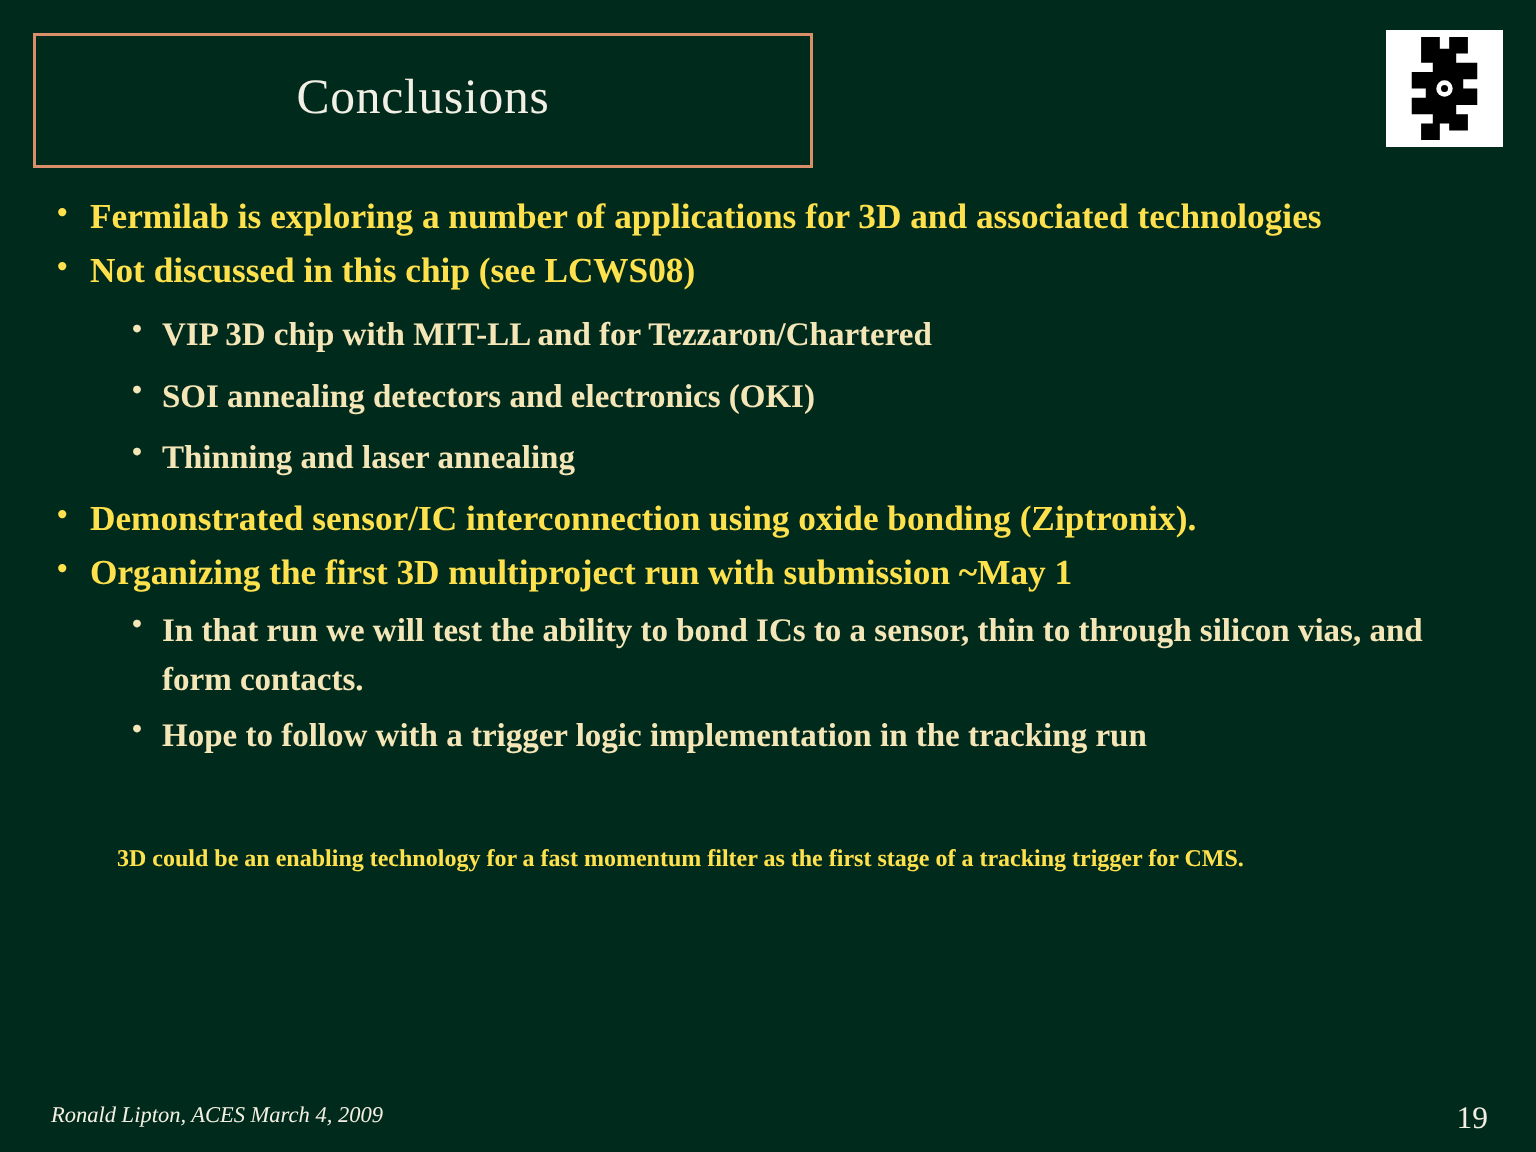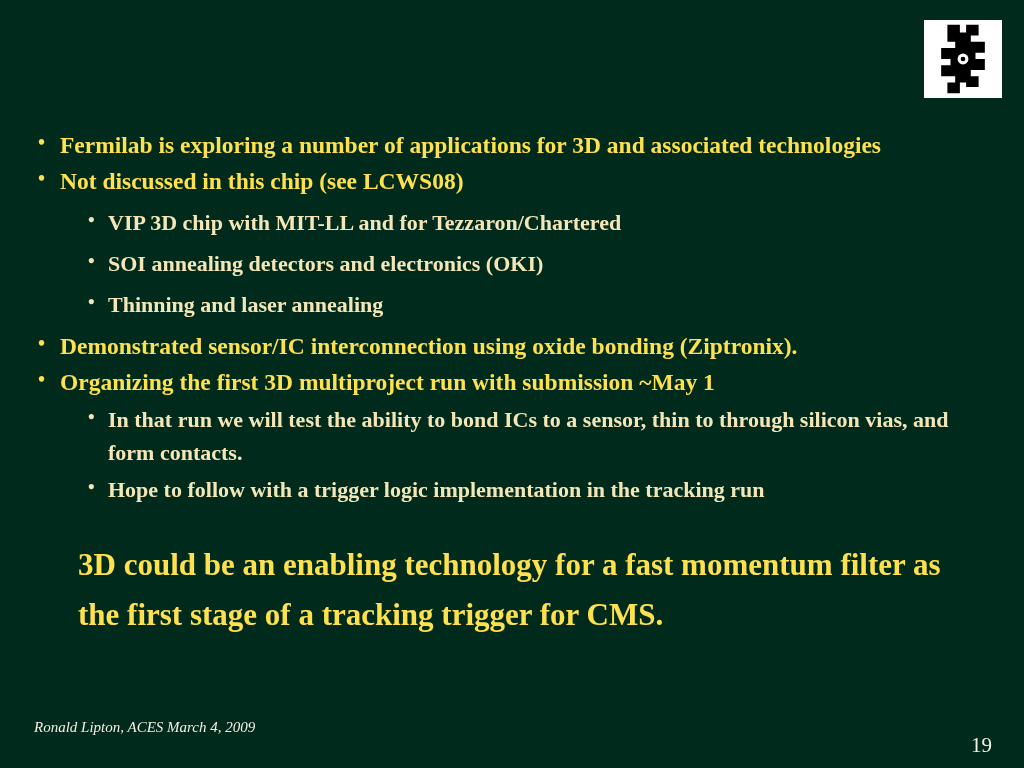--- a/index.html
+++ b/index.html
@@ -99,54 +99,57 @@
     width: 22px;
     text-align: left;
     font-size: 20px;
     line-height: inherit;
   }
   .lvl2 .dot { width: 20px; font-size: 19px; }
 
   .btext { flex: 1 1 auto; font-family: Liberation Serif, serif; }
 
   .closing {
-    margin-top: 34px;
+    margin-top: 54px;
     margin-left: 40px;
     color: #ffe14d;
     font-weight: bold;
-    font-size: 31px;
+    font-size: 16px;
     line-height: 1.6;
     width: 900px;
     font-family: "Liberation Serif", serif;
   }
 
   
   .footer-left {
     position: absolute;
     left: 34px;
-    bottom: 32px;
+    bottom: 15px;
     color: #f3efe2;
     font-size: 15px;
     font-style: italic;
     font-family: "Liberation Serif", serif;
   }
   .footer-page {
     position: absolute;
     right: 32px;
     bottom: 10px;
     color: #f3efe2;
     font-size: 21px;
     font-family: "Liberation Serif", serif;
   }
 </style>
 </head>
 <body>
 
 <div class="slide">
 
+  <div class="title-box">
+    <div class="title-text">Conclusions</div>
+  </div>
 
   <div class="logo">
     <svg width="78" height="78" viewBox="0 0 100 100" aria-hidden="true">
       <rect x="0" y="0" width="100" height="100" fill="#ffffff"></rect>
       <g fill="#000000">
         <path d="M30 6 h16 v10 h8 V6 h16 v14 h-10 v8 h18 v14 h-12 v8 h12 v14 h-18 v8 h10 v14 H54 V80 h-8 v14 H30 V80 h10 v-8 H22 V58 h12 v-8 H22 V36 h18 v-8 H30 Z"></path>
       </g>
       <circle cx="50" cy="50" r="7" fill="#ffffff"></circle>
       <circle cx="50" cy="50" r="3" fill="#000000"></circle>
     </svg>

